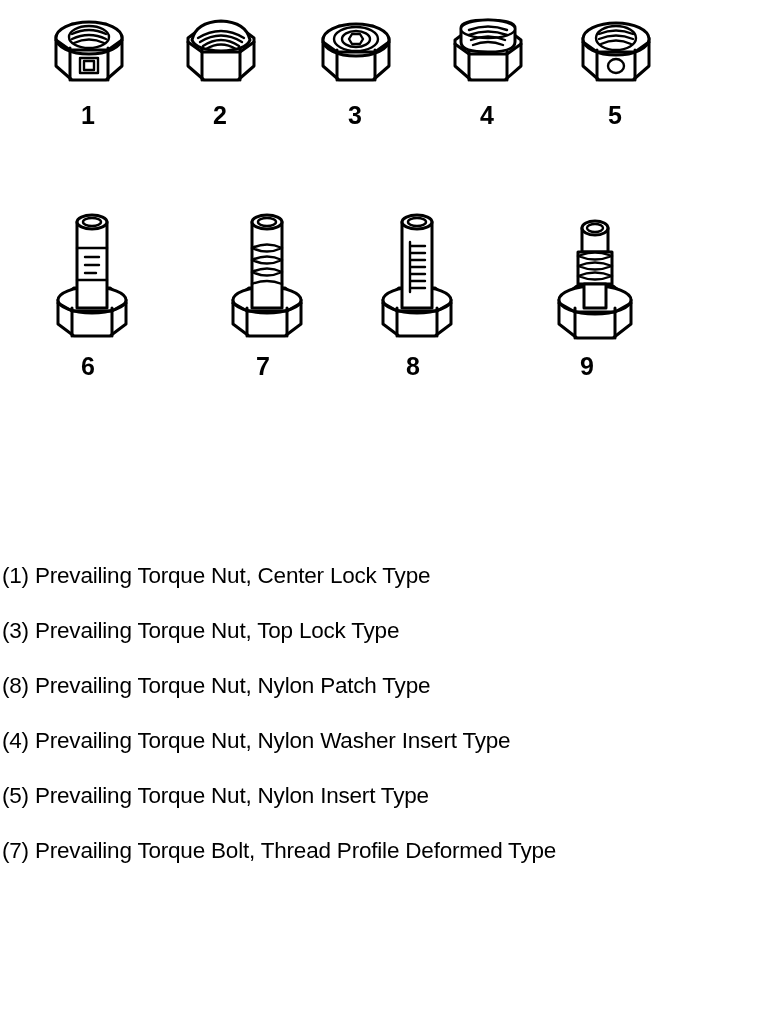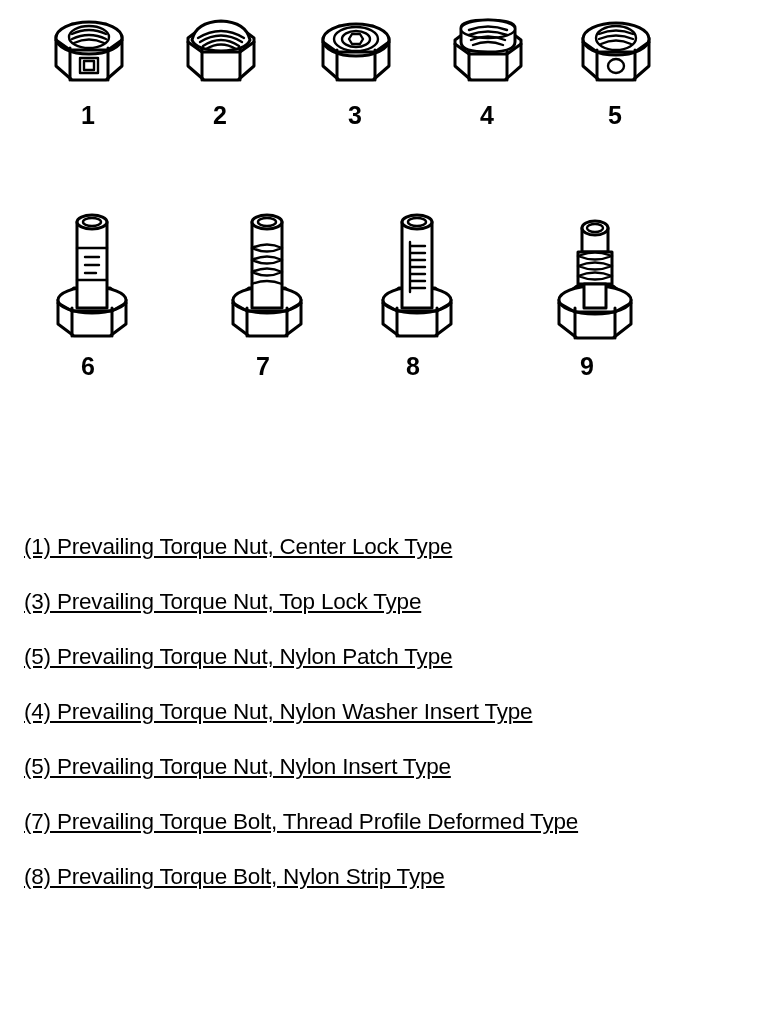--- a/index.html
+++ b/index.html
@@ -48,24 +48,23 @@
   
   #caption-list {
     position: absolute;
     left: 0;
     top: 534px;
     width: 768px;
   }
   .caption-row {
     height: 55px;
     display: flex;
-    align-items: flex-start;
-    padding-left: 24px;
+    align-items: flex-end;
+    padding-left: 2px;
     box-sizing: border-box;
-    text-decoration: underline;
   }
   .caption-text {
     font-family: "Liberation Sans", sans-serif;
     font-size: 22.5px;
     font-weight: 400;
     letter-spacing: -0.2px;
     white-space: nowrap;
     color: #000000;
   }
 
@@ -290,27 +289,24 @@
 </div>
 
 <div id="caption-list">
   <div class="caption-row">
     <span class="caption-text">(1) Prevailing Torque Nut, Center Lock Type</span>
   </div>
   <div class="caption-row">
     <span class="caption-text">(3) Prevailing Torque Nut, Top Lock Type</span>
   </div>
   <div class="caption-row">
-    <span class="caption-text">(5) Prevailing Torque Nut, Nylon Patch Type</span>
+    <span class="caption-text">(8) Prevailing Torque Nut, Nylon Patch Type</span>
   </div>
   <div class="caption-row">
     <span class="caption-text">(4) Prevailing Torque Nut, Nylon Washer Insert Type</span>
   </div>
   <div class="caption-row">
     <span class="caption-text">(5) Prevailing Torque Nut, Nylon Insert Type</span>
   </div>
   <div class="caption-row">
     <span class="caption-text">(7) Prevailing Torque Bolt, Thread Profile Deformed Type</span>
   </div>
-  <div class="caption-row">
-    <span class="caption-text">(8) Prevailing Torque Bolt, Nylon Strip Type</span>
-  </div>
 </div>
 
 </body></html>

